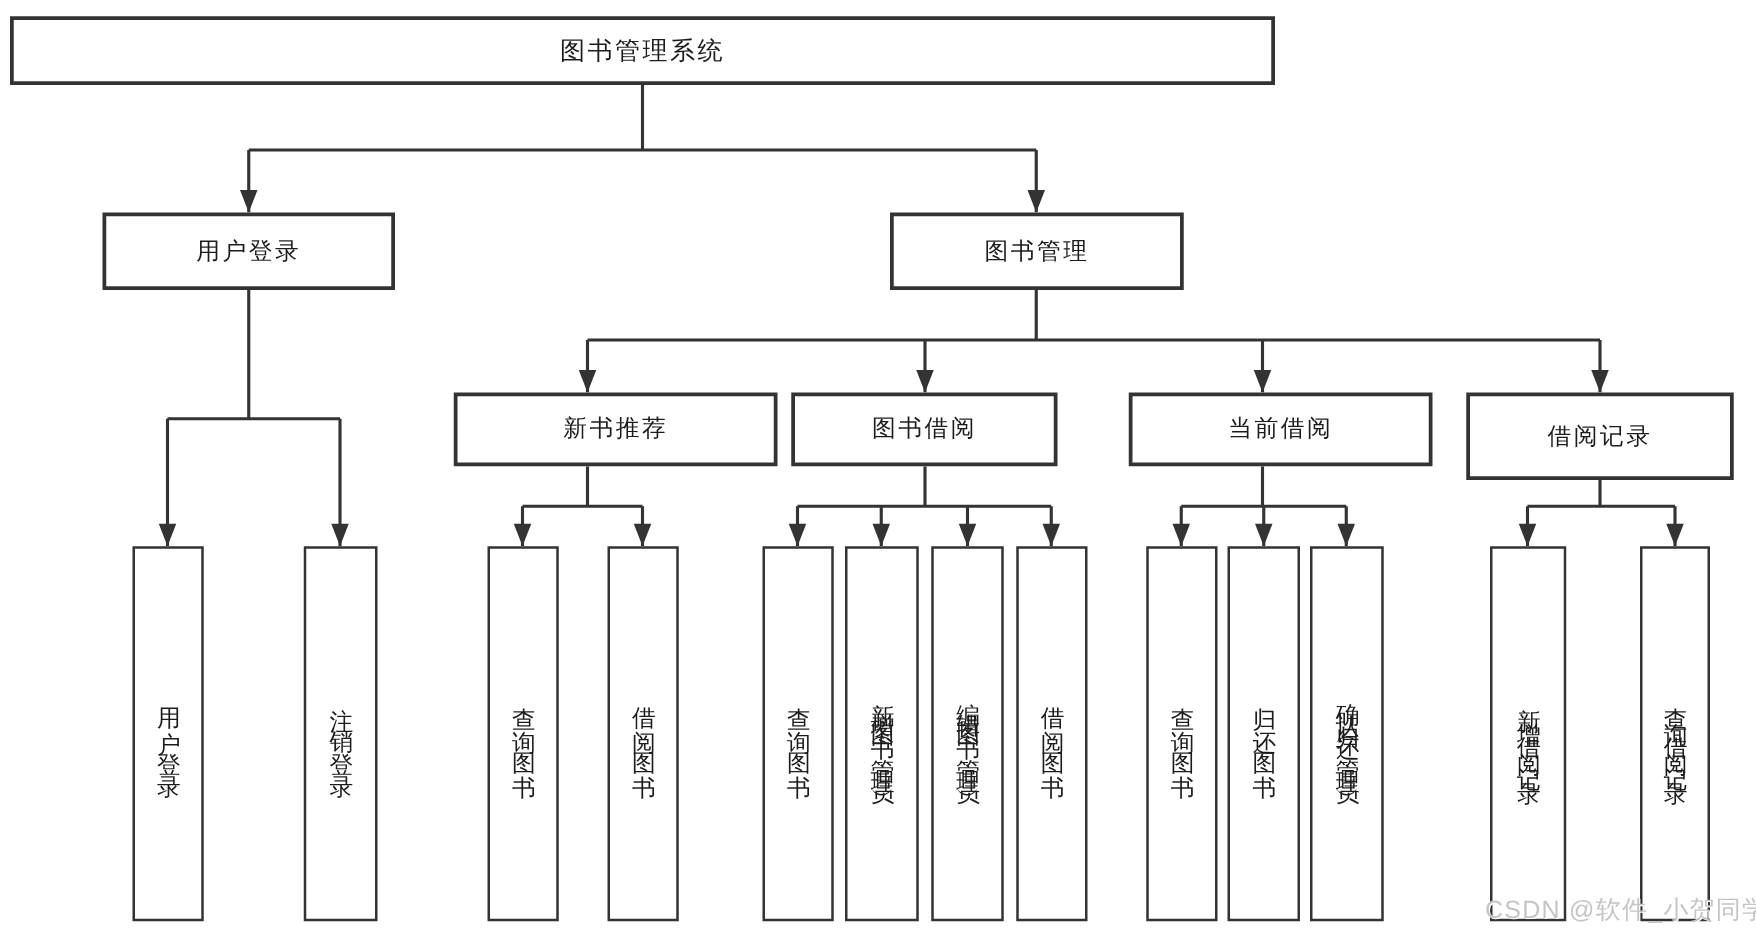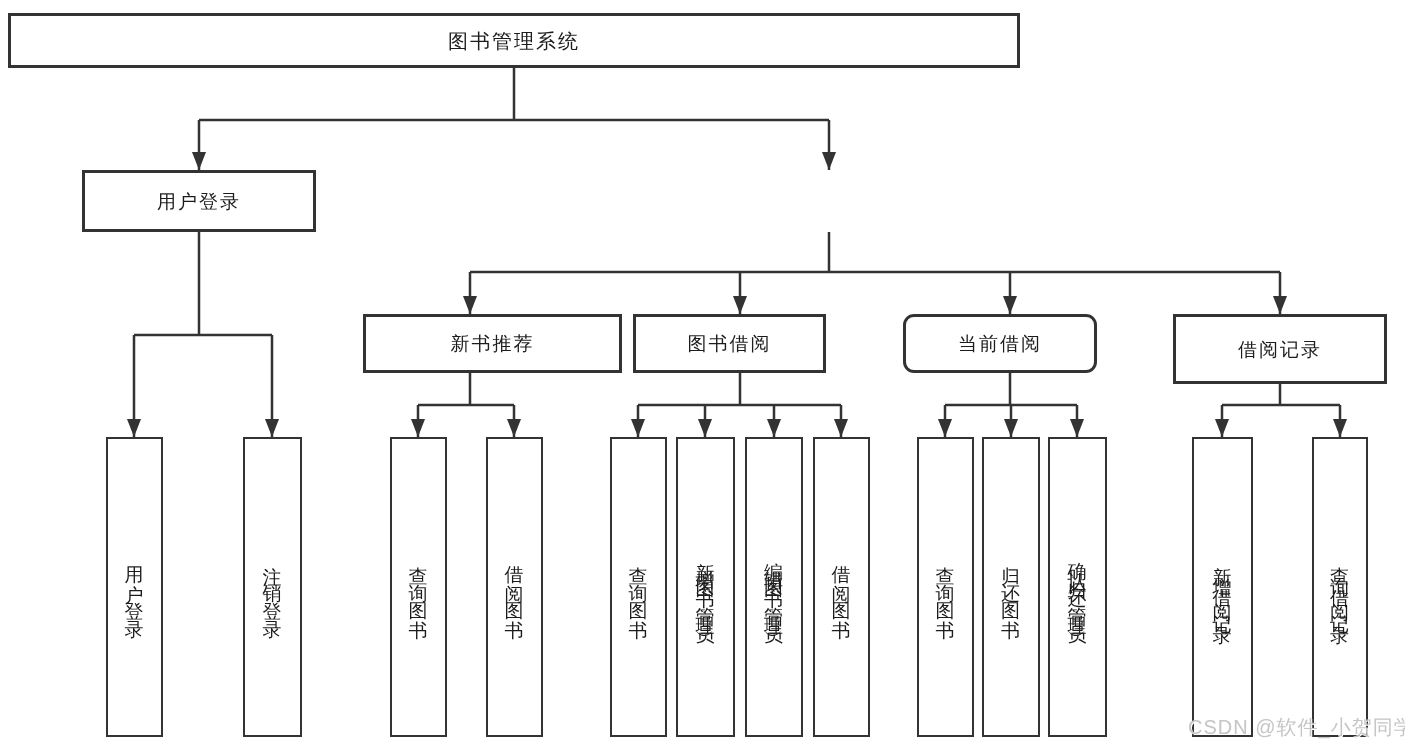--- a/index.html
+++ b/index.html
@@ -93,24 +93,25 @@
       <path d="M1011 437 l-7 -18 h14 z"></path>
       <path d="M1077 437 l-7 -18 h14 z"></path>
       <path d="M1222 437 l-7 -18 h14 z"></path>
       <path d="M1340 437 l-7 -18 h14 z"></path>
     </g>
   </svg>
 
   <div class="box root" style="left:8px; top:13px; width:1012px; height:55px;">图书管理系统</div>
 
   <div class="box" style="left:82px; top:170px; width:234px; height:62px;">用户登录</div>
+  <div class="box" style="left:712px; top:170px; width:235px; height:62px;">图书管理</div>
 
   <div class="box" style="left:363px; top:314px; width:259px; height:59px;">新书推荐</div>
-  <div class="box" style="left:633px; top:314px; width:193px; height:59px;">图书借阅</div>
-  <div class="box" style="left:903px; top:314px; width:194px; height:59px;border-radius:11px;">当前借阅</div>
+  <div class="box" style="left:633px; top:314px; width:213px; height:59px;">图书借阅</div>
+  <div class="box" style="left:903px; top:314px; width:243px; height:59px;">当前借阅</div>
   <div class="box" style="left:1173px; top:314px; width:214px; height:70px;">借阅记录</div>
 
   <div class="box v len4" style="left:106px; top:437px; width:57px; height:300px;">用户登录</div>
   <div class="box v len4" style="left:243px; top:437px; width:59px; height:300px;">注销登录</div>
 
   <div class="box v len4" style="left:390px; top:437px; width:57px; height:300px;">查询图书</div>
   <div class="box v len4" style="left:486px; top:437px; width:57px; height:300px;">借阅图书</div>
 
   <div class="box v len4" style="left:610px; top:437px; width:57px; height:300px;">查询图书</div>
   <div class="box v len9" style="left:676px; top:437px; width:59px; height:300px;">新增图书（管理员）</div>

